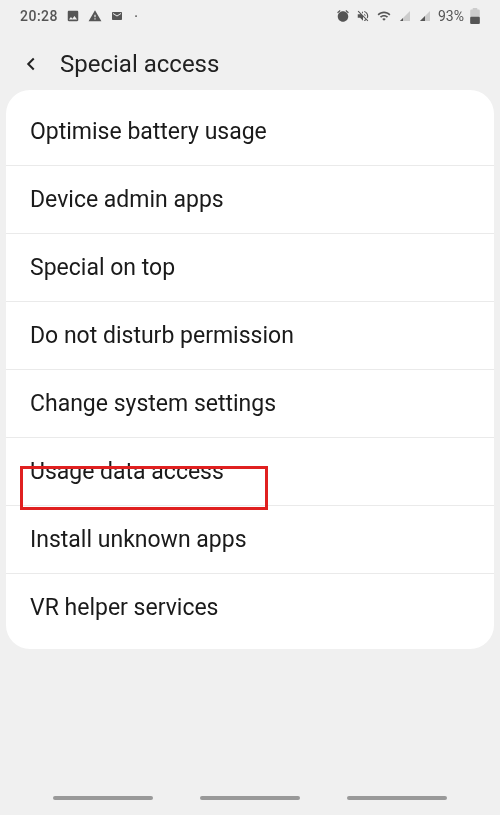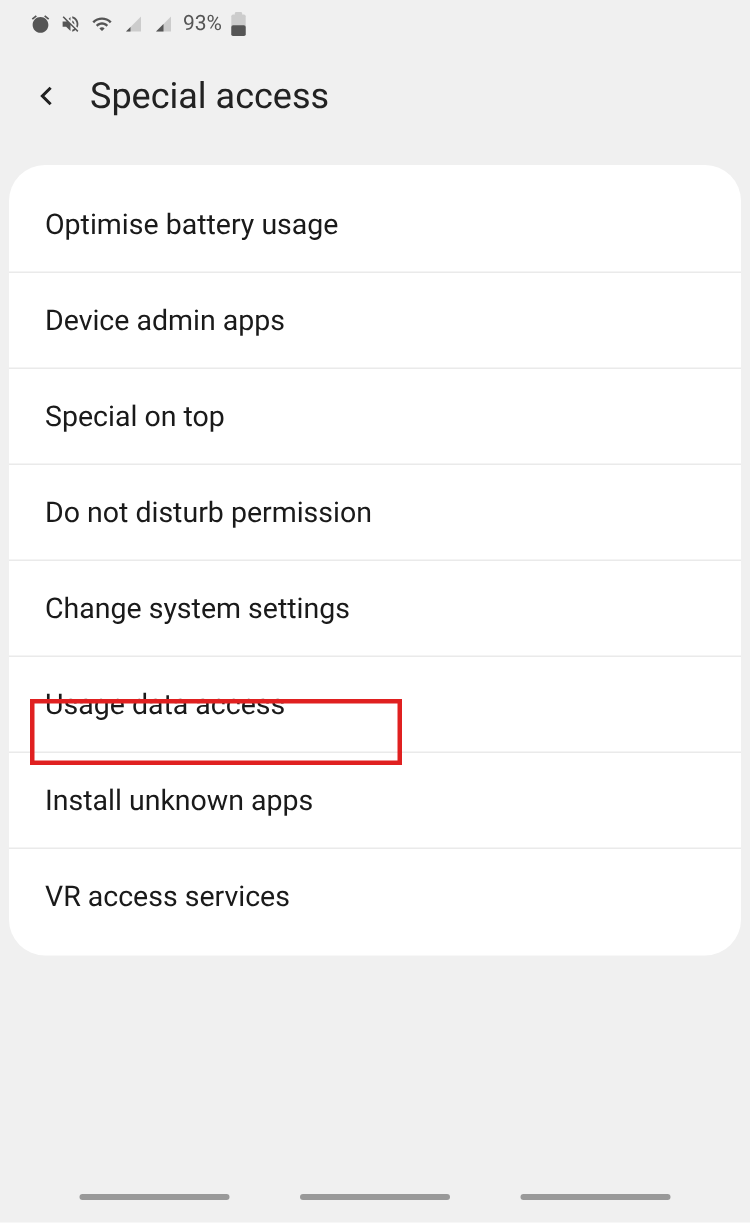--- a/index.html
+++ b/index.html
@@ -20,42 +20,42 @@
       font-size: 14px;
       color: #555;
     }
     .status-left { display: flex; align-items: center; gap: 8px; }
     .status-right { display: flex; align-items: center; gap: 6px; }
     .status-time { font-weight: 500; letter-spacing: 0.5px; }
     .status-icon { display: inline-flex; align-items: center; }
     .header {
       display: flex;
       align-items: center;
-      padding: 18px 20px 32px 20px;
+      padding: 18px 20px 12px 20px;
       gap: 18px;
     }
     .back-btn {
       cursor: pointer;
       display: flex;
       align-items: center;
     }
     .header-title {
       font-size: 24px;
       color: #222;
       font-weight: 400;
     }
     .card {
       background: #fff;
       border-radius: 24px;
       margin: 0 6px;
       padding: 8px 0;
     }
     .list-item {
       padding: 20px 24px;
-      font-size: 19px;
+      font-size: 23px;
       color: #1a1a1a;
       border-bottom: 1px solid #eaeaea;
       cursor: pointer;
       position: relative;
     }
     .list-item:last-child { border-bottom: none; }
     .highlight-box {
       position: absolute;
       border: 3px solid #e02020;
       left: 20px;
@@ -79,20 +79,39 @@
       height: 4px;
       background: #999;
       border-radius: 2px;
     }
     .dot { font-size: 16px; color: #555; margin-left: 2px; }
   </style>
 </head>
 <body>
 
 <div class="status-bar">
+  <div class="status-left">
+    <span class="status-time">20:28</span>
+    <span class="status-icon">
+      <svg width="14" height="14" viewBox="0 0 24 24" fill="#555">
+          <path d="M21 19V5c0-1.1-.9-2-2-2H5c-1.1 0-2 .9-2 2v14c0 1.1.9 2 2 2h14c1.1 0 2-.9 2-2zM8.5 13.5l2.5 3.01L14.5 12l4.5 6H5l3.5-4.5z"></path>
+        </svg>
+    </span>
+    <span class="status-icon">
+      <svg width="14" height="14" viewBox="0 0 24 24" fill="#555">
+          <path d="M1 21h22L12 2 1 21zm12-3h-2v-2h2v2zm0-4h-2v-4h2v4z"></path>
+        </svg>
+    </span>
+    <span class="status-icon">
+      <svg width="14" height="12" viewBox="0 0 24 24" fill="#555">
+          <path d="M20 4H4c-1.1 0-2 .9-2 2v12c0 1.1.9 2 2 2h16c1.1 0 2-.9 2-2V6c0-1.1-.9-2-2-2zm0 4l-8 5-8-5V6l8 5 8-5v2z"></path>
+        </svg>
+    </span>
+    <span class="dot">·</span>
+  </div>
   <div class="status-right">
     <span class="status-icon">
       <svg width="14" height="14" viewBox="0 0 24 24" fill="#555">
           <path d="M22 5.72l-4.6-3.86-1.29 1.53 4.6 3.86L22 5.72zM7.88 3.39L6.6 1.86 2 5.71l1.29 1.53 4.59-3.85zM12.5 8H11v6l4.75 2.85.75-1.23-4-2.37V8zM12 4c-4.97 0-9 4.03-9 9s4.02 9 9 9c4.97 0 9-4.03 9-9s-4.03-9-9-9z"></path>
         </svg>
     </span>
     <span class="status-icon">
       <svg width="14" height="14" viewBox="0 0 24 24" fill="#555">
           <path d="M16.5 12c0-1.77-1.02-3.29-2.5-4.03v2.21l2.45 2.45c.03-.2.05-.41.05-.63zm2.5 0c0 .94-.2 1.82-.54 2.64l1.51 1.51C20.63 14.91 21 13.5 21 12c0-4.28-2.99-7.86-7-8.77v2.06c2.89.86 5 3.54 5 6.71zM4.27 3L3 4.27 7.73 9H3v6h4l5 5v-6.73l4.25 4.25c-.67.52-1.42.93-2.25 1.18v2.06c1.38-.31 2.63-.95 3.69-1.81L19.73 21 21 19.73l-9-9L4.27 3zM12 4L9.91 6.09 12 8.18V4z"></path>
         </svg>
@@ -135,21 +154,21 @@
 </div>
 
 <div class="card">
   <div class="list-item"><span>Optimise battery usage</span></div>
   <div class="list-item"><span>Device admin apps</span></div>
   <div class="list-item"><span>Special on top</span></div>
   <div class="list-item"><span>Do not disturb permission</span></div>
   <div class="list-item"><span>Change system settings</span></div>
   <div class="list-item"><span>Usage data access</span></div>
   <div class="list-item"><span>Install unknown apps</span></div>
-  <div class="list-item"><span>VR access services</span></div>
+  <div class="list-item"><span>VR helper services</span></div>
 </div>
 
 <div class="highlight-box"></div>
 
 <div class="nav-bar">
   <div class="nav-handle"></div>
   <div class="nav-handle"></div>
   <div class="nav-handle"></div>
 </div>
 

